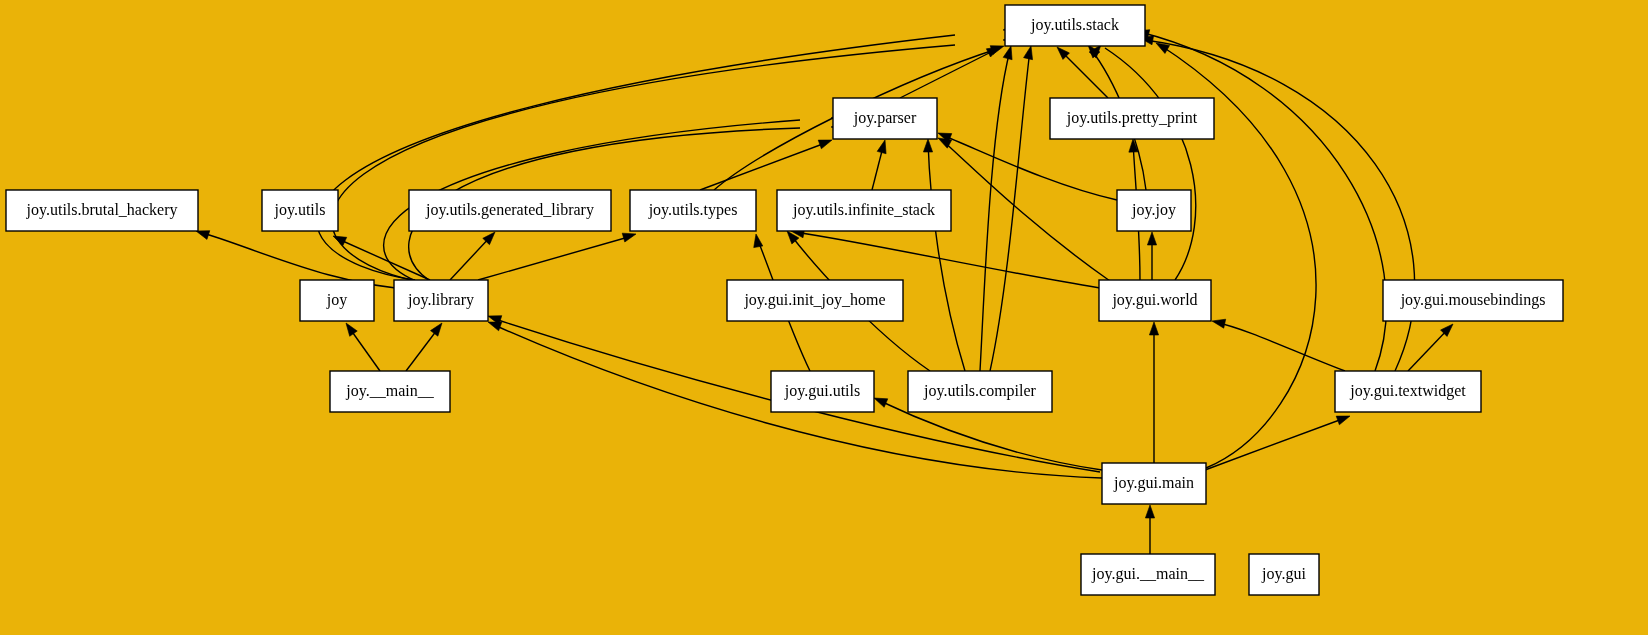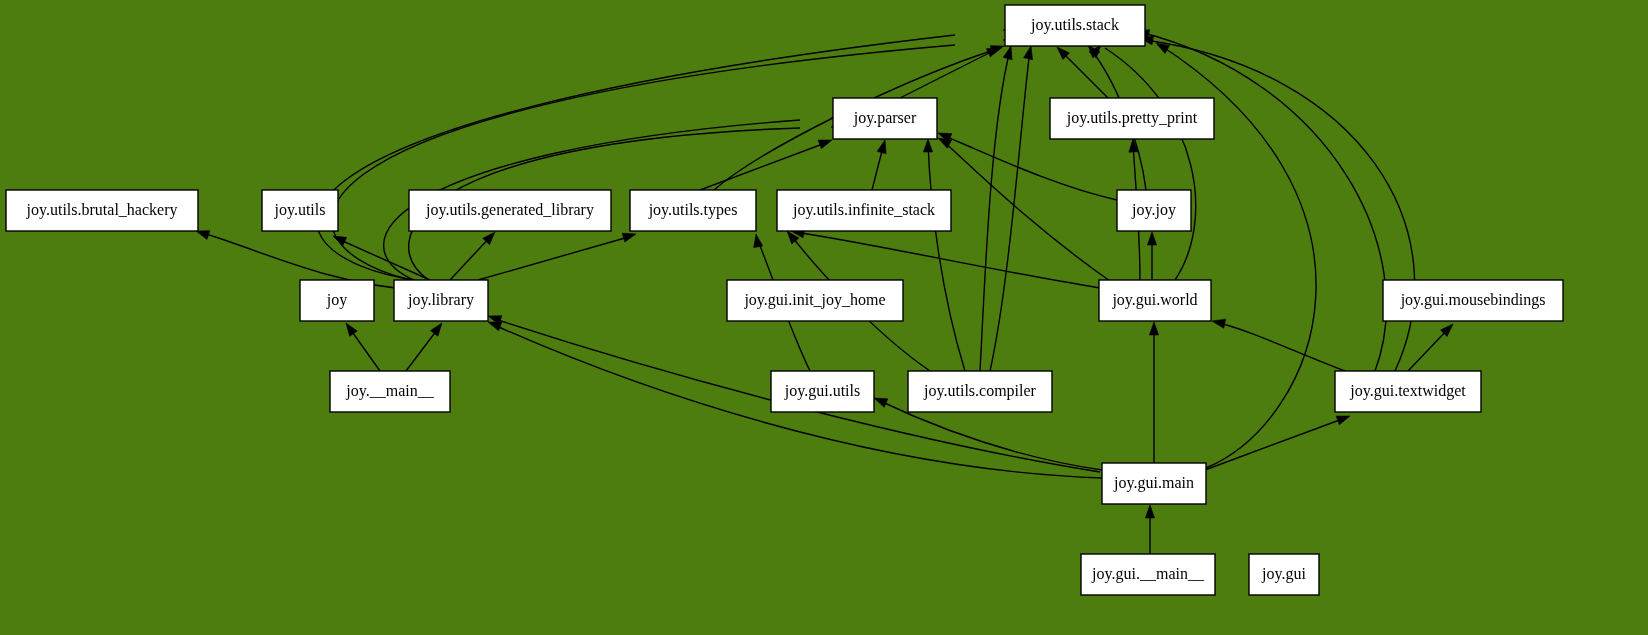--- a/index.html
+++ b/index.html
@@ -7,21 +7,21 @@
     padding: 0;
     background: #ffffff;
   }
   body {
     font-family: "Liberation Serif", "DejaVu Serif", serif;
   }
   #graph-canvas {
     position: relative;
     width: 1648px;
     height: 635px;
-    background: #4d7c0f;
+    background: #eab308;
     overflow: hidden;
   }
   svg#graph-svg {
     position: absolute;
     left: 0;
     top: 0;
     width: 1648px;
     height: 635px;
   }
   .node-rect {

